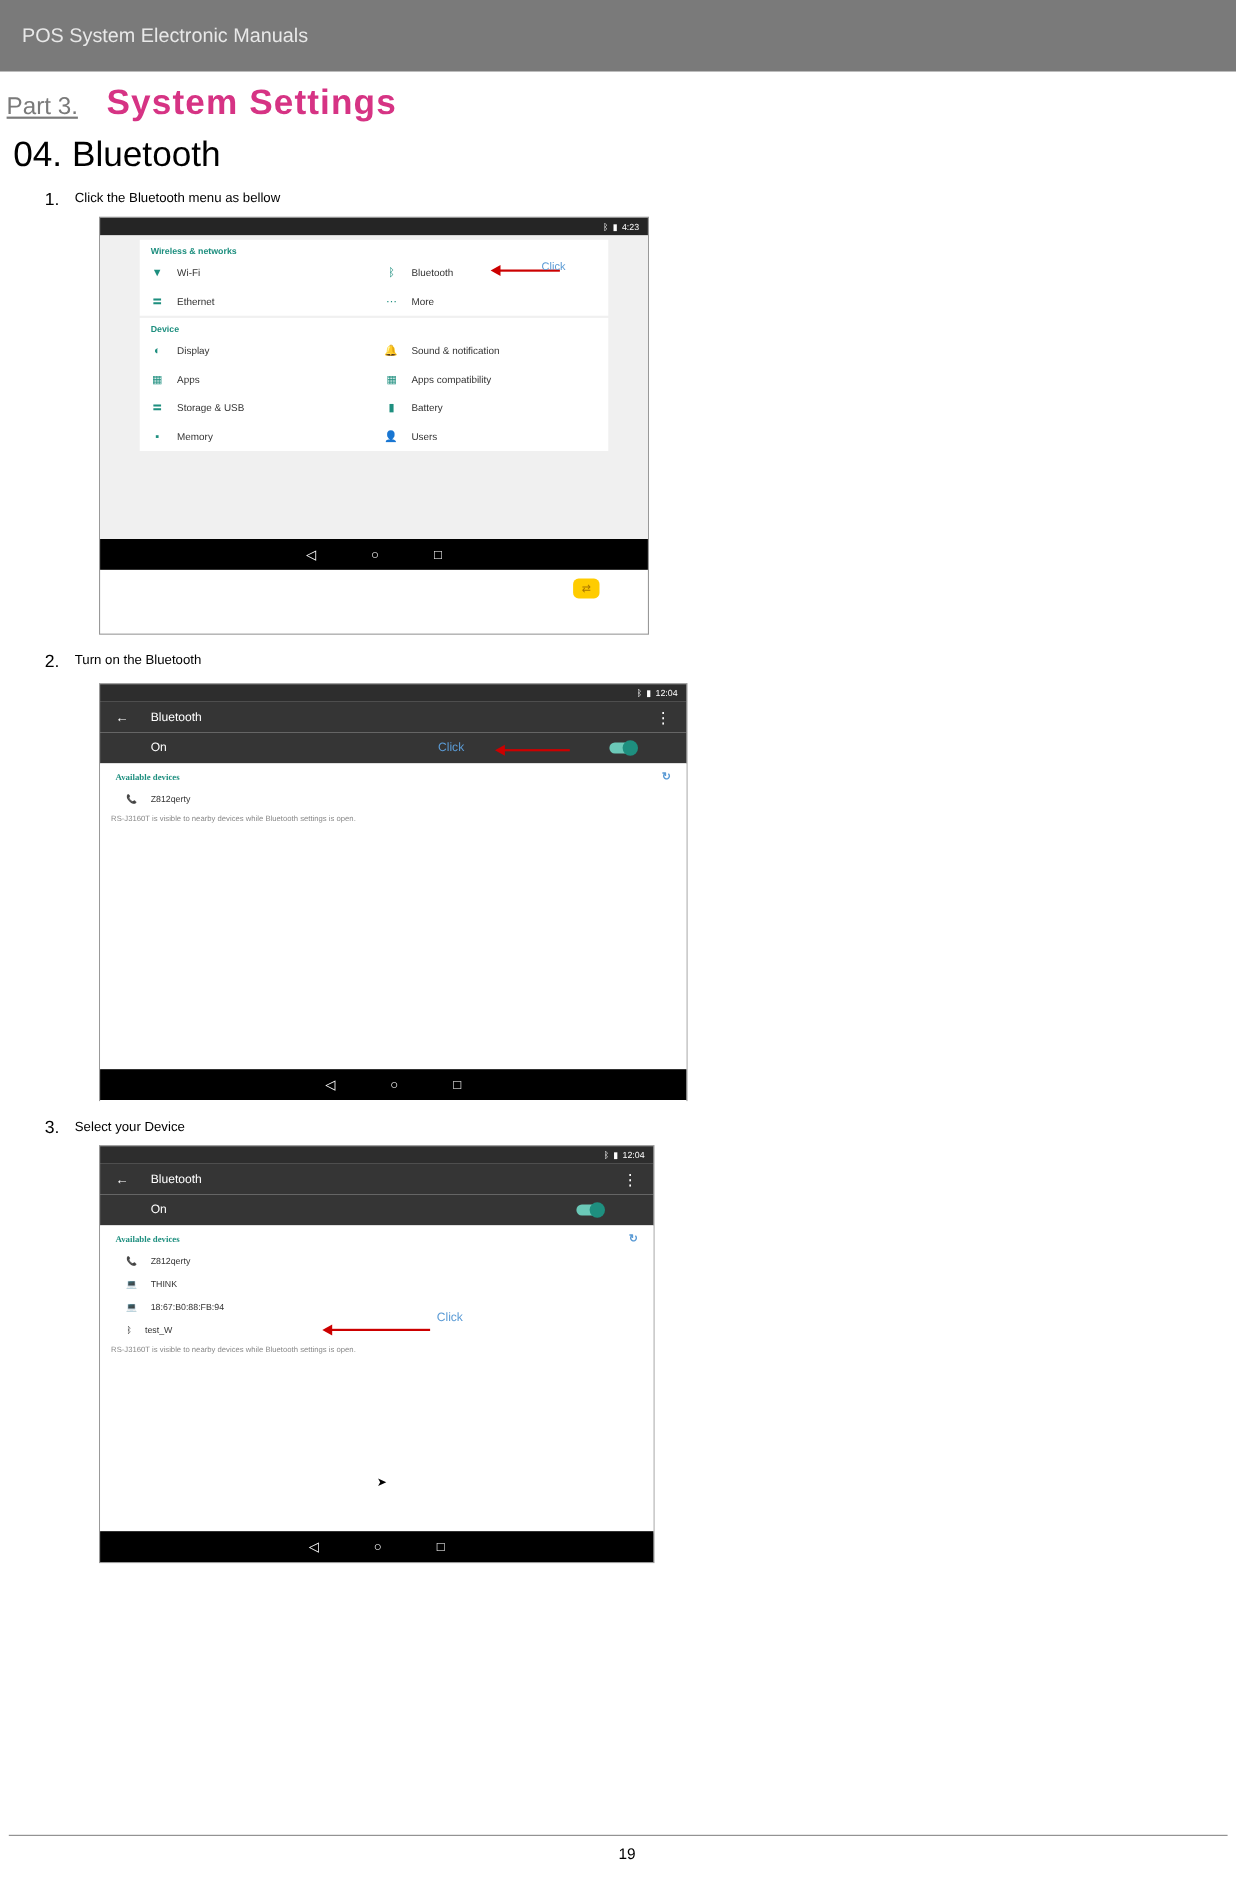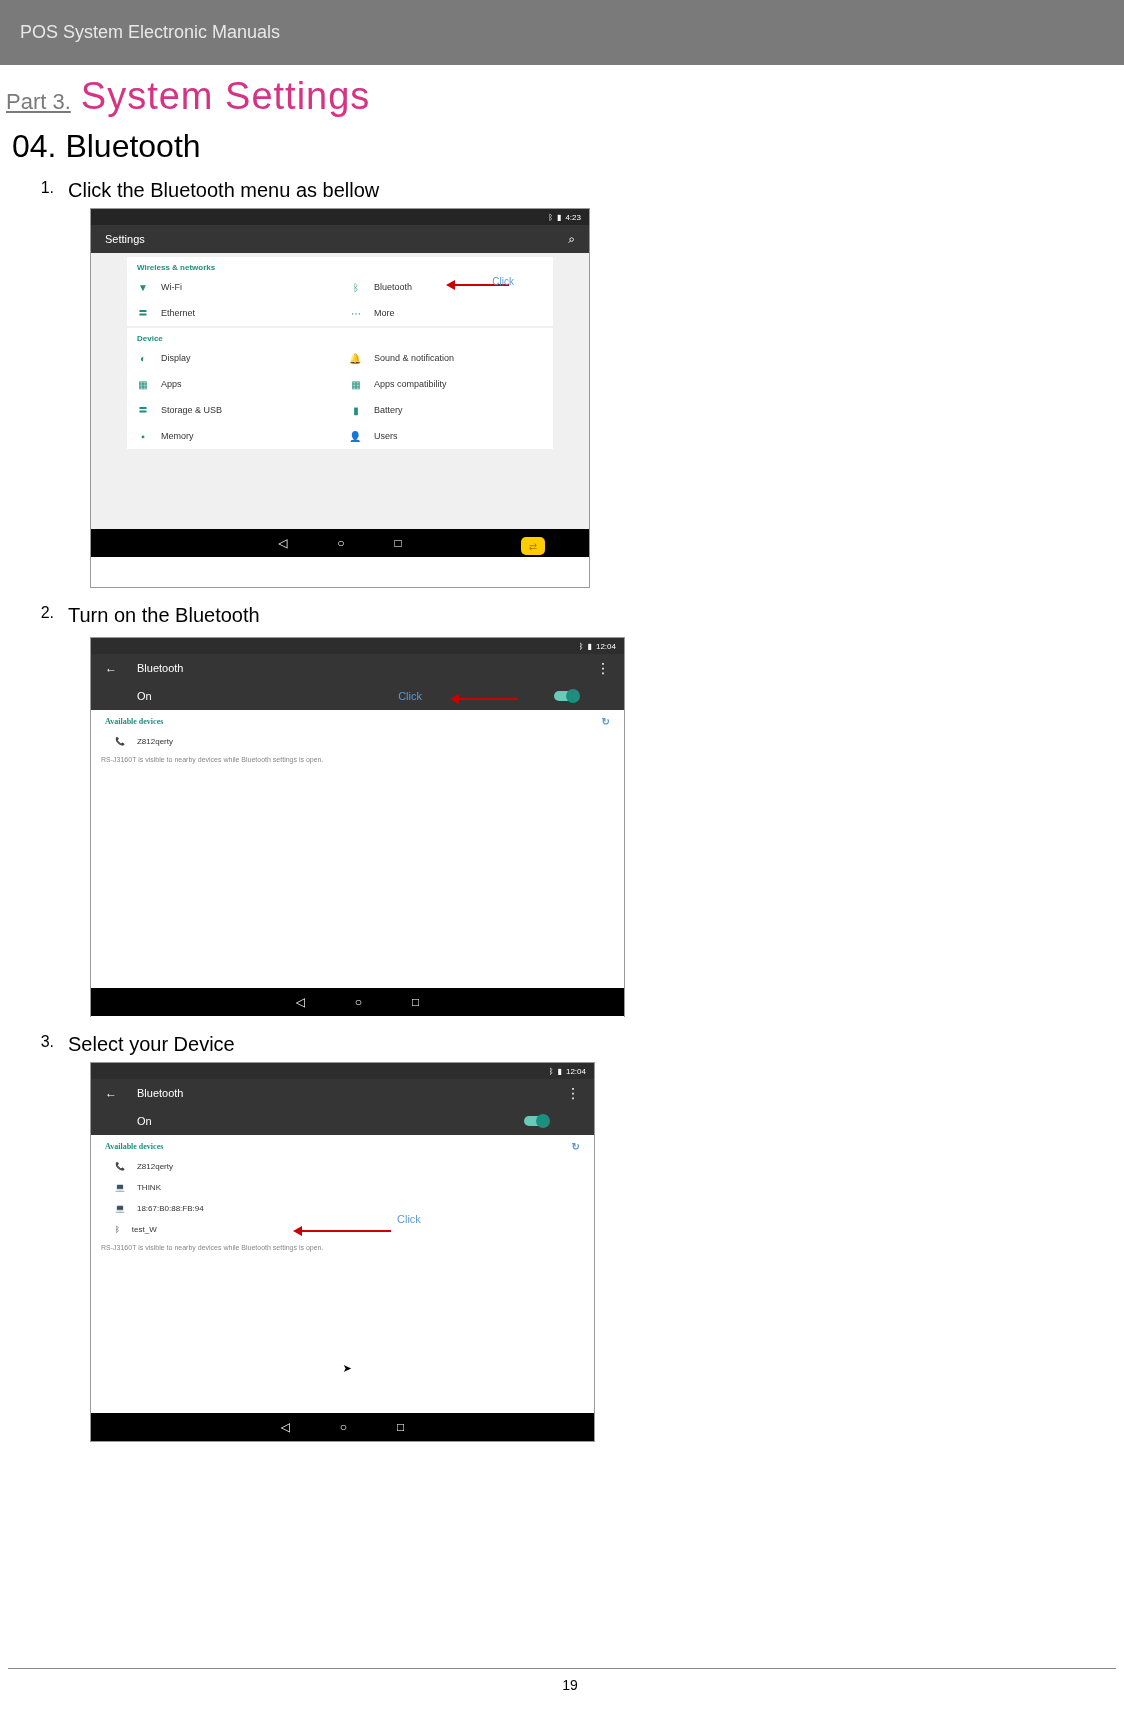--- a/index.html
+++ b/index.html
@@ -1,26 +1,26 @@
 <!DOCTYPE html>
 <html><head>
   <meta charset="utf-8">
   <style>
     * { margin: 0; padding: 0; box-sizing: border-box; }
     body { width: 1124px; height: 1715px; background: #fff; font-family: Arial, sans-serif; position: relative; }
     .header-bar { background: #7a7a7a; height: 65px; display: flex; align-items: center; padding-left: 20px; }
     .header-text { color: #e8e8e8; font-size: 18px; font-weight: 300; }
-    .title-row { padding: 10px 6px 0; display: flex; align-items: baseline; gap: 10px; }
+    .title-row { padding: 10px 6px 0; display: flex; align-items: baseline; gap: 26px; }
     .part-label { font-size: 22px; color: #7a7a7a; text-decoration: underline; }
-    .main-title { font-size: 38px; color: #d63384; font-weight: 400; letter-spacing: 1px; }
+    .main-title { font-size: 32px; color: #d63384; font-weight: 700; letter-spacing: 1px; }
     .section-title { padding: 10px 12px 14px; font-size: 32px; color: #000; font-weight: 400; }
     .content { padding: 0 30px; }
     .step { display: flex; margin-bottom: 6px; }
     .step-num { width: 38px; text-align: right; padding-right: 14px; font-size: 16px; }
-    .step-text { font-size: 20px; }
+    .step-text { font-size: 12px; }
     .screenshot { margin-left: 60px; border: 1px solid #999; margin-bottom: 16px; background: #fff; }
     .ss1 { width: 500px; height: 380px; }
     .ss2 { width: 535px; height: 380px; }
     .ss3 { width: 505px; height: 380px; }
     .ss-statusbar { background: #252525; height: 16px; display: flex; justify-content: flex-end; align-items: center; padding: 0 8px; color: #fff; font-size: 8px; gap: 4px; }
     .ss-statusbar.dk { background: #2d2d2d; }
     .ss-titlebar { background: #353535; height: 28px; display: flex; align-items: center; padding: 0 14px; color: #fff; font-size: 11px; justify-content: space-between; }
     .ss-titlebar .tt { font-weight: 500; }
     .ss-subbar { background: #353535; height: 28px; display: flex; align-items: center; padding: 0 46px; color: #fff; font-size: 11px; justify-content: space-between; }
     .settings-body { background: #f0f0f0; padding: 4px 36px; height: 276px; overflow: hidden; }
@@ -73,24 +73,20 @@
     <span class="step-num">1.</span>
     <span class="step-text">Click the Bluetooth menu as bellow</span>
   </div>
 
   <div class="screenshot ss1" style="position:relative">
     <div class="ss-statusbar">
       <span>ᛒ</span>
       <span>▮</span>
       <span>4:23</span>
     </div>
-    <div class="ss-titlebar">
-      <span class="tt">Settings</span>
-      <span class="search-ic">⌕</span>
-    </div>
     <div class="settings-body">
       <div class="settings-card">
         <div class="cat-head">Wireless &amp; networks</div>
         <div class="set-row-2col">
           <div class="set-item">
               <span class="set-icon">▼</span>
               <span>Wi-Fi</span>
             </div>
           <div class="set-item">
               <span class="set-icon">ᛒ</span>

